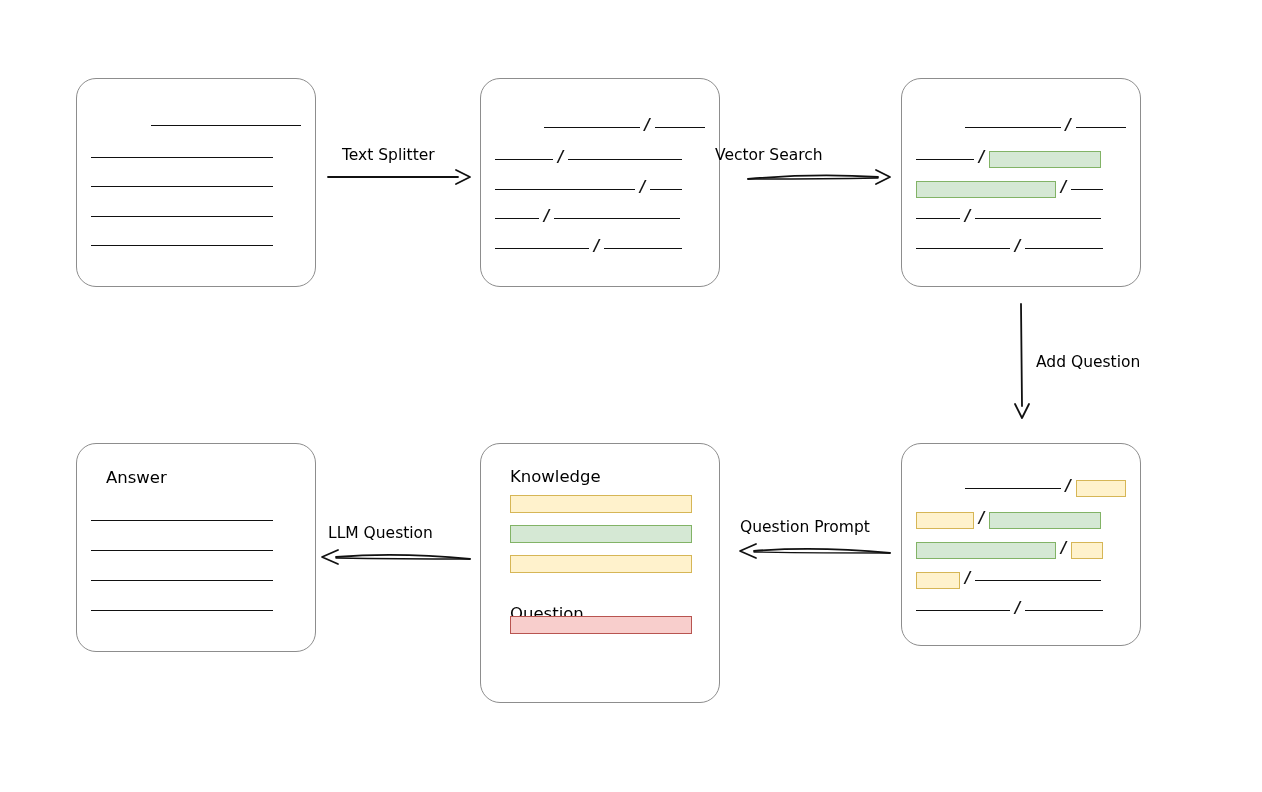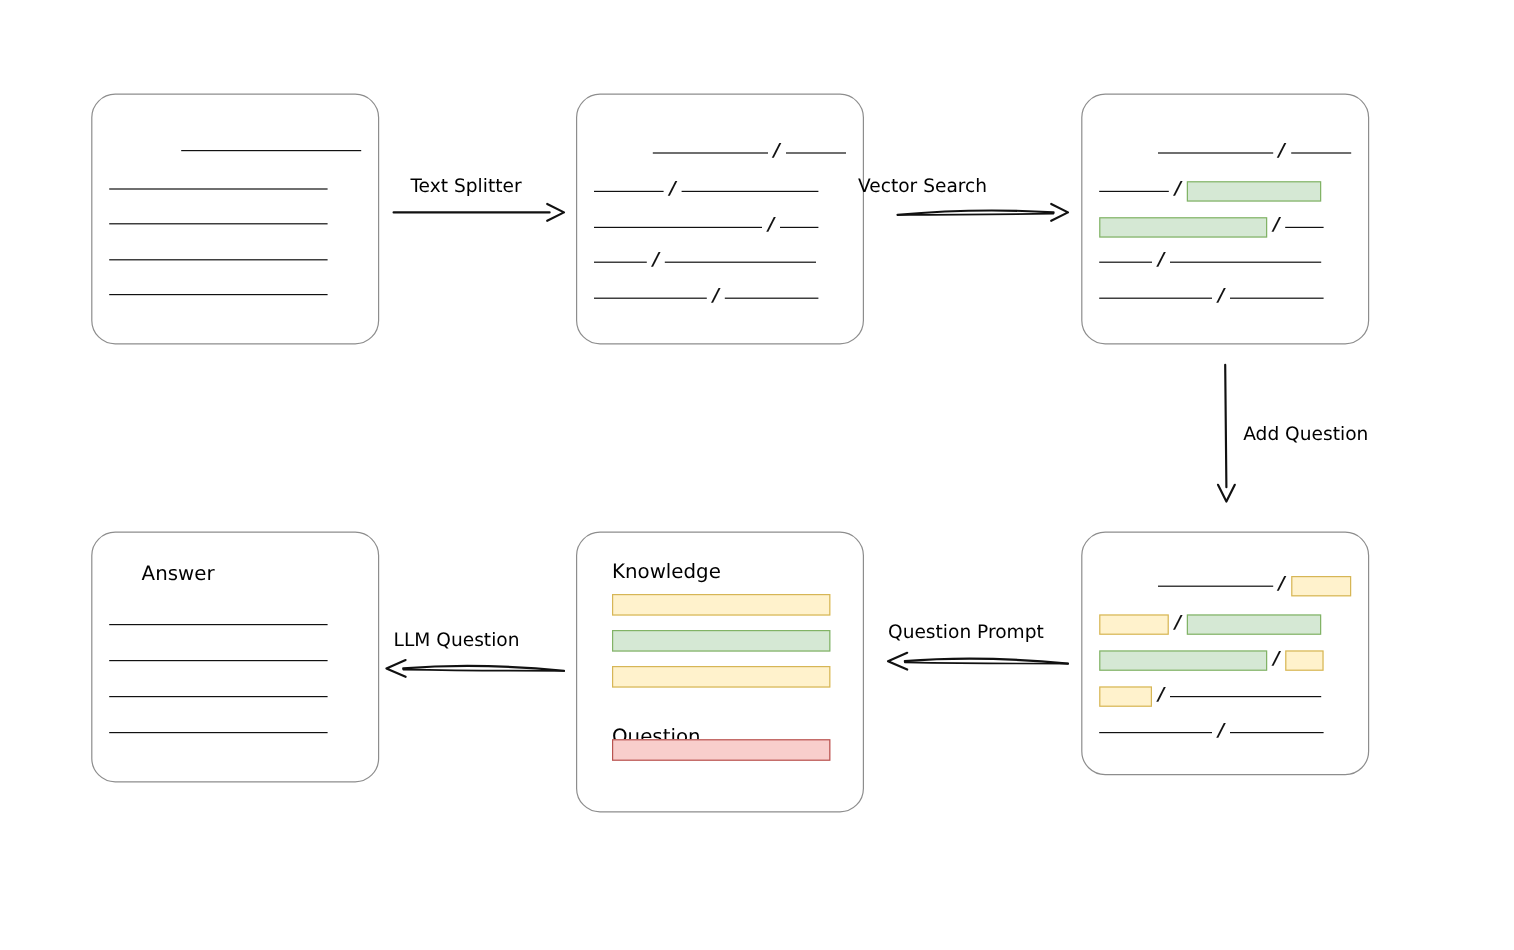--- a/index.html
+++ b/index.html
@@ -28,21 +28,21 @@
     position: absolute;
     box-sizing: border-box;
     border: 1px solid #8d8d8d;
     border-radius: 20px;
     background: #ffffff;
   }
   #box-source   { left: 76px;  top: 78px;  width: 240px; height: 209px; }
   #box-chunks   { left: 480px; top: 78px;  width: 240px; height: 209px; }
   #box-vector   { left: 901px; top: 78px;  width: 240px; height: 209px; }
   #box-context  { left: 901px; top: 443px; width: 240px; height: 203px; }
-  #box-prompt   { left: 480px; top: 443px; width: 240px; height: 234px; }
+  #box-prompt   { left: 480px; top: 443px; width: 240px; height: 260px; }
   #box-answer   { left: 76px;  top: 443px; width: 240px; height: 209px; }
 
   
   .line-row {
     position: absolute;
     display: flex;
     align-items: center;
     height: 16px;
     left: 0;
     width: 100%;
@@ -228,21 +228,21 @@
   <div class="doc-box" id="box-prompt">
     <div class="box-title" style="left:29px; top:23px;">Knowledge</div>
     <div class="bar" style="top:51px;"></div>
     <div class="bar green" style="top:81px;"></div>
     <div class="bar" style="top:111px;"></div>
     <div class="box-title" style="left:29px; top:160px;">Question</div>
     <div class="bar red" style="top:172px;"></div>
   </div>
 
   <div class="doc-box" id="box-answer">
-    <div class="box-title" style="left:29px; top:24px;margin-left:12px;">Answer</div>
+    <div class="box-title" style="left:29px; top:24px;">Answer</div>
     <div class="line-row" style="top:68px;">
       <span class="seg" style="width:182px;"></span>
     </div>
     <div class="line-row" style="top:98px;">
       <span class="seg" style="width:182px;"></span>
     </div>
     <div class="line-row" style="top:128px;">
       <span class="seg" style="width:182px;"></span>
     </div>
     <div class="line-row" style="top:158px;">

